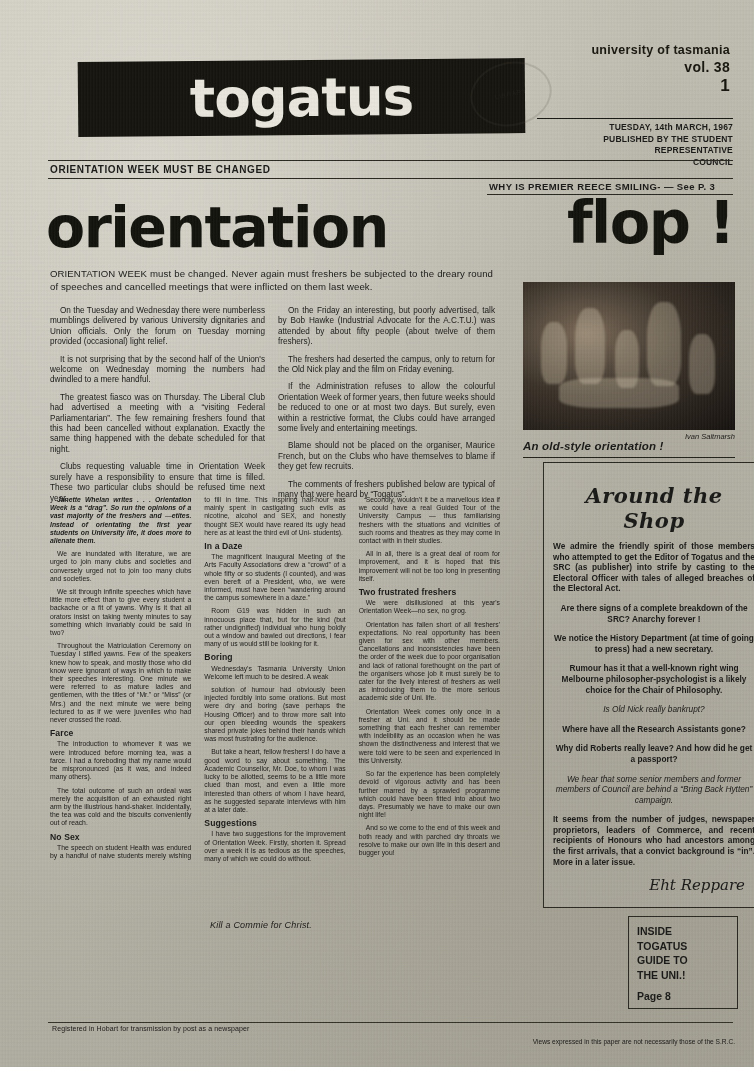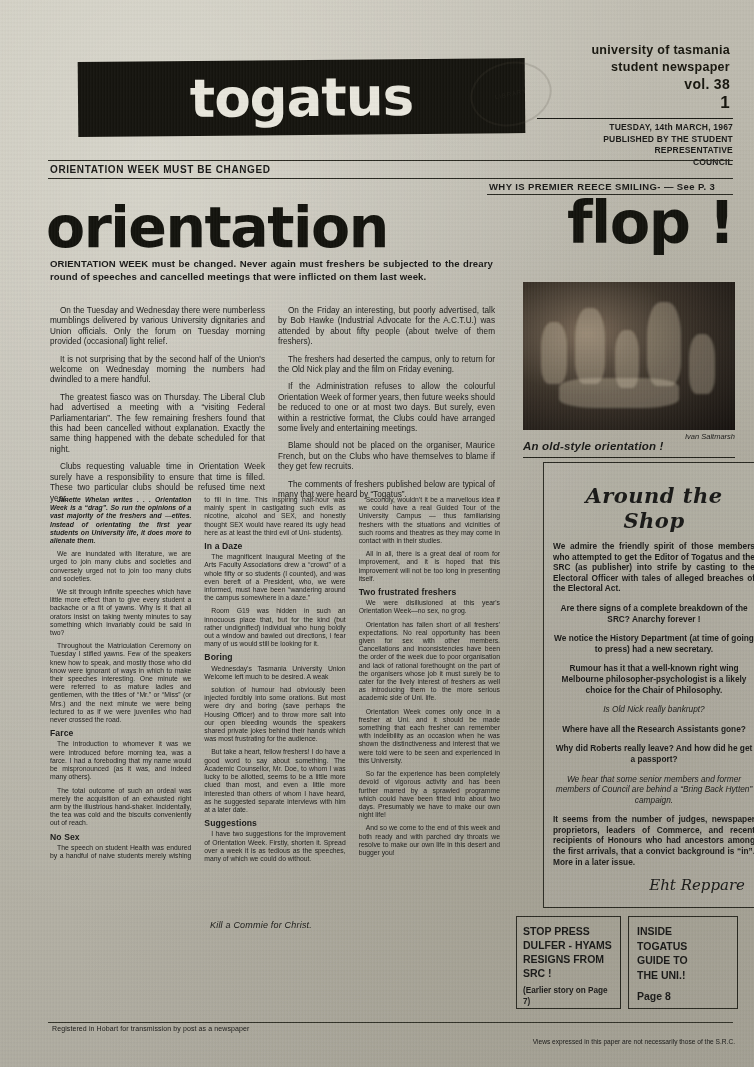--- a/index.html
+++ b/index.html
@@ -165,24 +165,24 @@
     color: #14140e;
     white-space: nowrap;
   }
   .headline .h-left { position: absolute; left: 0; top: 0; }
   .headline .h-right { position: absolute; right: 2px; top: -4px; font-size: 59px; }
 
   
   .lead {
     position: absolute;
     left: 50px;
-    top: 258px;
+    top: 268px;
     width: 443px;
     font-size: 9.6px;
-    font-weight: bold;
+    font-weight: normal;
     line-height: 12.6px;
     text-align: justify;
     letter-spacing: 0.1px;
   }
   .byline-box {
     position: absolute;
     left: 398px;
     top: 264px;
     width: 122px;
     text-align: center;
@@ -398,21 +398,20 @@
 <div class="page">
 
   <div class="masthead-block">
     <div class="masthead-title">togatus</div>
   </div>
 
   <div class="stamp">LIBRARY</div>
 
   <div class="mast-right">
     <div>university of tasmania</div>
-    <div>student newspaper</div>
     <div class="mast-vol">vol. 38</div>
     <div class="mast-issue">1</div>
   </div>
   <div class="mast-rule"></div>
   <div class="mast-date">
     <div>TUESDAY, 14th MARCH, 1967</div>
     <div>PUBLISHED BY THE STUDENT REPRESENTATIVE</div>
     <div>COUNCIL</div>
   </div>
 
@@ -495,27 +494,20 @@
     <h4>Two frustrated freshers</h4>
     <p>We were disillusioned at this year's Orientation Week—no sex, no grog.</p>
     <p>Orientation has fallen short of all freshers' expectations.  No real opportunity has been given for sex with other members.  Cancellations and inconsistencies have been the order of the week due to poor organisation and lack of rational forethought on the part of the organisers whose job it must surely be to cater for the lively interest of freshers as well as introducing them to the more serious academic side of Uni. life.</p>
     <p>Orientation Week comes only once in a fresher at Uni. and it should be made something that each fresher can remember with indelibility as an occasion when he was shown the distinctiveness and interest that we were told were to be seen and experienced in this University.</p>
     <p>So far the experience has been completely devoid of vigorous activity and has been further marred by a sprawled programme which could have been fitted into about two days.  Presumably we have to make our own night life!</p>
     <p>And so we come to the end of this week and both ready and with parched dry throats we resolve to make our own life in this desert and bugger you!</p>
   </div>
 
   <div class="kill-line">Kill a Commie for Christ.</div>
 
-  <div class="box-stop">
-    <div>STOP PRESS</div>
-    <div>DULFER - HYAMS</div>
-    <div>RESIGNS FROM</div>
-    <div>SRC !</div>
-    <div class="small">(Earlier story on Page 7)</div>
-  </div>
 
   <div class="box-inside">
     <div>INSIDE</div>
     <div>TOGATUS</div>
     <div>GUIDE TO</div>
     <div>THE UNI.!</div>
     <div class="pg">Page 8</div>
   </div>
 
   <div class="footer-rule"></div>

